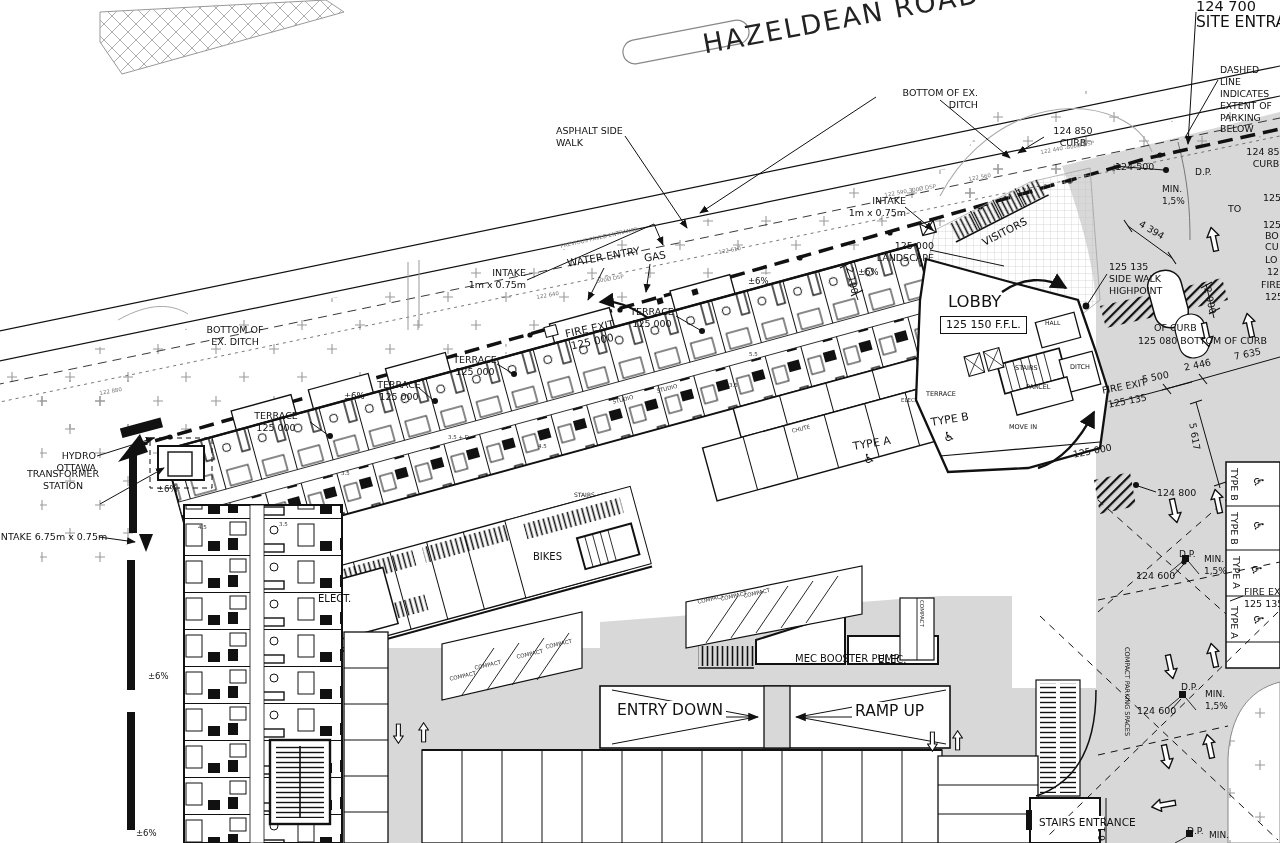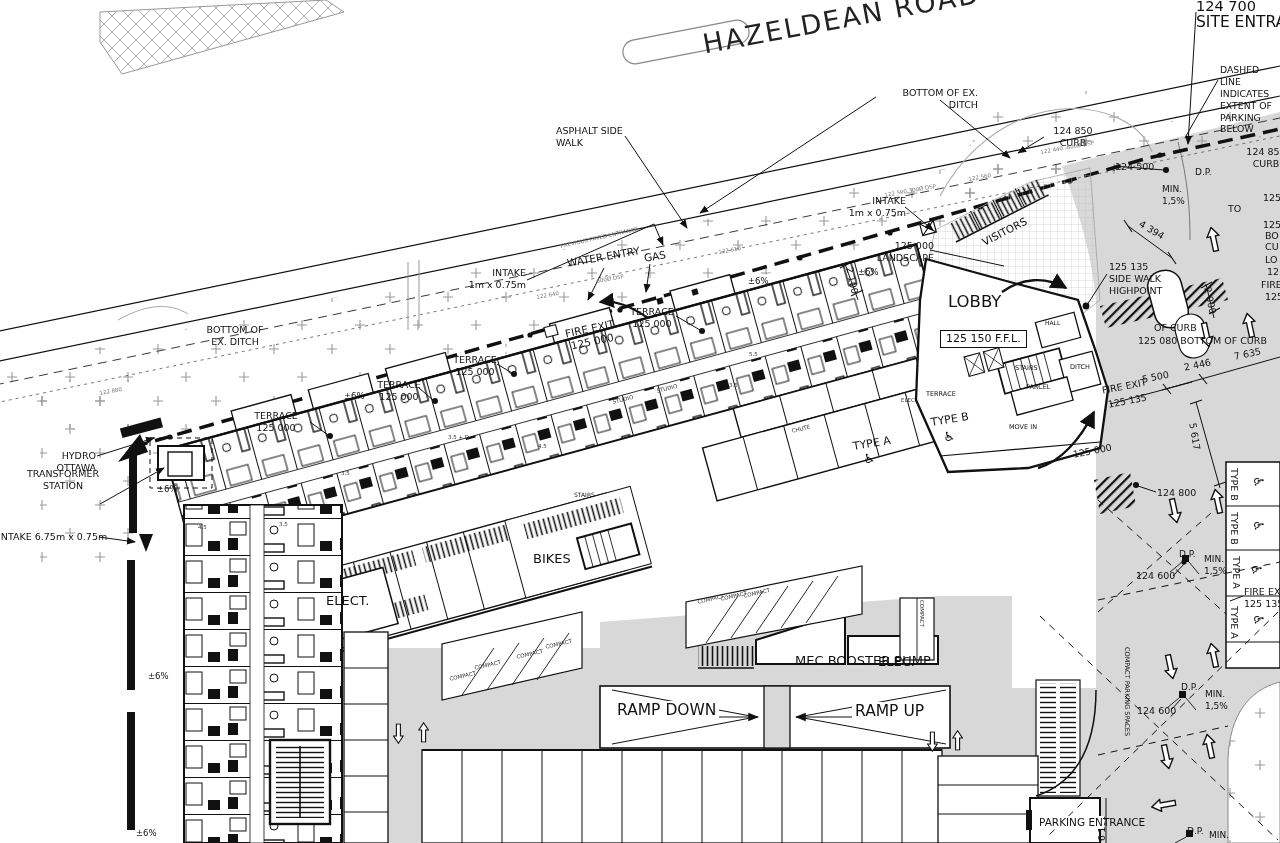--- a/index.html
+++ b/index.html
@@ -2,21 +2,21 @@
 <html><head>
 <meta charset="utf-8">
 <style>
   html,body{margin:0;padding:0;background:#fff;}
   .canvas{position:relative;width:1280px;height:843px;overflow:hidden;background:#fff;
           font-family:"DejaVu Sans",sans-serif;color:#111;}
   svg{position:absolute;left:0;top:0;}
   .lab{position:absolute;font-size:9.5px;line-height:1.28;color:#111;white-space:pre-line;
        transform-origin:0 0;}
   .c{text-align:center}.r{text-align:right}
-  .t5{font-size:5.5px;color:#333}.t6{font-size:6.5px}.t7{font-size:13px}.t8{font-size:8.5px}
+  .t5{font-size:5.5px;color:#333}.t6{font-size:6.5px}.t7{font-size:10px}.t8{font-size:8.5px}
   .t9{font-size:9px}.t10{font-size:10.5px}.t11{font-size:11px}.t14{font-size:14.5px}
   .t15{font-size:15.5px}.t16{font-size:16.5px}
   .t27{font-size:27px;letter-spacing:2px;color:#222}
   .sv{font-size:5.5px;color:#777}
   .box{border:1.3px solid #111;background:#fff;padding:1px 5px;white-space:nowrap}
   .bgw{background:#fff;padding:0 3px;white-space:nowrap}
   .nw{white-space:nowrap}
 </style>
 </head>
 <body>
@@ -421,21 +421,21 @@
 
 <div class="lab sv nw" style="left:1040px;top:149px;transform:rotate(-10deg)">122 440 -800Ø DSP</div>
 <div class="lab sv nw" style="left:968px;top:176px;transform:rotate(-10deg)">122 560</div>
 <div class="lab sv nw" style="left:884px;top:192px;transform:rotate(-10deg)">122 590 300Ø DSP</div>
 <div class="lab sv nw" style="left:718px;top:249px;transform:rotate(-10deg)">122 610</div>
 <div class="lab sv nw" style="left:596px;top:278px;transform:rotate(-10deg)">600Ø DSP</div>
 <div class="lab sv nw" style="left:536px;top:294px;transform:rotate(-10deg)">122 640</div>
 <div class="lab sv nw" style="left:99px;top:390px;transform:rotate(-10deg)">122 880</div>
 
 <div class="lab t16 nw" style="left:948px;top:291px">LOBBY</div>
-<div class="lab t11 box" style="left:940px;top:330px">125 150 F.F.L.</div>
+<div class="lab t11 box" style="left:940px;top:316px">125 150 F.F.L.</div>
 <div class="lab" style="left:1045px;top:319px;font-size:6px">HALL</div>
 <div class="lab t6 nw" style="left:1015px;top:364px">STAIRS</div>
 <div class="lab t6 nw" style="left:1070px;top:363px">DITCH</div>
 <div class="lab t6 nw" style="left:1026px;top:383px">PARCEL</div>
 <div class="lab t6 nw" style="left:926px;top:390px">TERRACE</div>
 <div class="lab t5 nw" style="left:901px;top:397px">ELEC.</div>
 <div class="lab t5 nw" style="left:791px;top:428px;transform:rotate(-14deg)">CHUTE</div>
 <div class="lab t6 nw" style="left:1009px;top:423px">MOVE IN</div>
 
 <div class="lab t11 nw" style="left:852px;top:440px;transform:rotate(-9deg)">TYPE A</div>
@@ -462,41 +462,41 @@
 <div class="lab t8 nw" style="left:858px;top:267px">±6%</div>
 
 <div class="lab c" style="left:204px;top:324px;width:62px">BOTTOM OF
 EX. DITCH</div>
 <div class="lab r" style="left:24px;top:450px;width:72px">HYDRO
 OTTAWA</div>
 <div class="lab c" style="left:24px;top:468px;width:78px">TRANSFORMER
 STATION</div>
 <div class="lab nw" style="left:-2px;top:531px">INTAKE 6.75m x 0.75m</div>
 
-<div class="lab t7 nw" style="left:326px;top:593px">ELECT.</div>
+<div class="lab t7 nw" style="left:318px;top:593px">ELECT.</div>
 <div class="lab t7 nw" style="left:533px;top:551px">BIKES</div>
 <div class="lab nw" style="left:574px;top:491px;font-size:6px">STAIRS</div>
 
-<div class="lab t15 bgw" style="left:614px;top:701px">RAMP DOWN</div>
+<div class="lab t15 bgw" style="left:614px;top:701px">ENTRY DOWN</div>
 <div class="lab t15 bgw" style="left:852px;top:702px">RAMP UP</div>
 
 <div class="lab t5 nw" style="left:697px;top:599px;transform:rotate(-13deg)">COMPACT</div>
 <div class="lab t5 nw" style="left:720px;top:596px;transform:rotate(-13deg)">COMPACT</div>
 <div class="lab t5 nw" style="left:743px;top:593px;transform:rotate(-13deg)">COMPACT</div>
 <div class="lab t5 nw" style="left:545px;top:644px;transform:rotate(-13deg)">COMPACT</div>
 <div class="lab t5 nw" style="left:516px;top:654px;transform:rotate(-13deg)">COMPACT</div>
 <div class="lab t5 nw" style="left:474px;top:665px;transform:rotate(-13deg)">COMPACT</div>
 <div class="lab t5 nw" style="left:449px;top:676px;transform:rotate(-13deg)">COMPACT</div>
 <div class="lab t5 nw" style="left:925px;top:600px;transform:rotate(90deg)">COMPACT</div>
 
 <div class="lab t7 nw" style="left:795px;top:653px">MEC BOOSTER PUMP</div>
 <div class="lab t7 nw" style="left:878px;top:654px">ELEC.</div>
 <div class="lab t6 nw" style="left:1131px;top:647px;transform:rotate(90deg)">COMPACT PARKING SPACES</div>
 <div class="lab t9 nw" style="left:1097px;top:841px;transform:rotate(-90deg)">6 100</div>
-<div class="lab c t10 bgw" style="left:1036px;top:816px;width:62px">PARKING
+<div class="lab c t10 bgw" style="left:1036px;top:816px;width:62px">STAIRS
 ENTRANCE</div>
 
 <div class="lab nw" style="left:1157px;top:487px">124 800</div>
 <div class="lab nw" style="left:1136px;top:570px">124 600</div>
 <div class="lab nw" style="left:1137px;top:705px">124 600</div>
 <div class="lab" style="left:1244px;top:586px;width:70px">FIRE EXIT
 125 135</div>
 
 <div class="lab nw" style="left:1101px;top:385px;transform:rotate(-11deg)">FIRE EXIT</div>
 <div class="lab nw" style="left:1107px;top:399px;transform:rotate(-11deg)">125 135</div>

